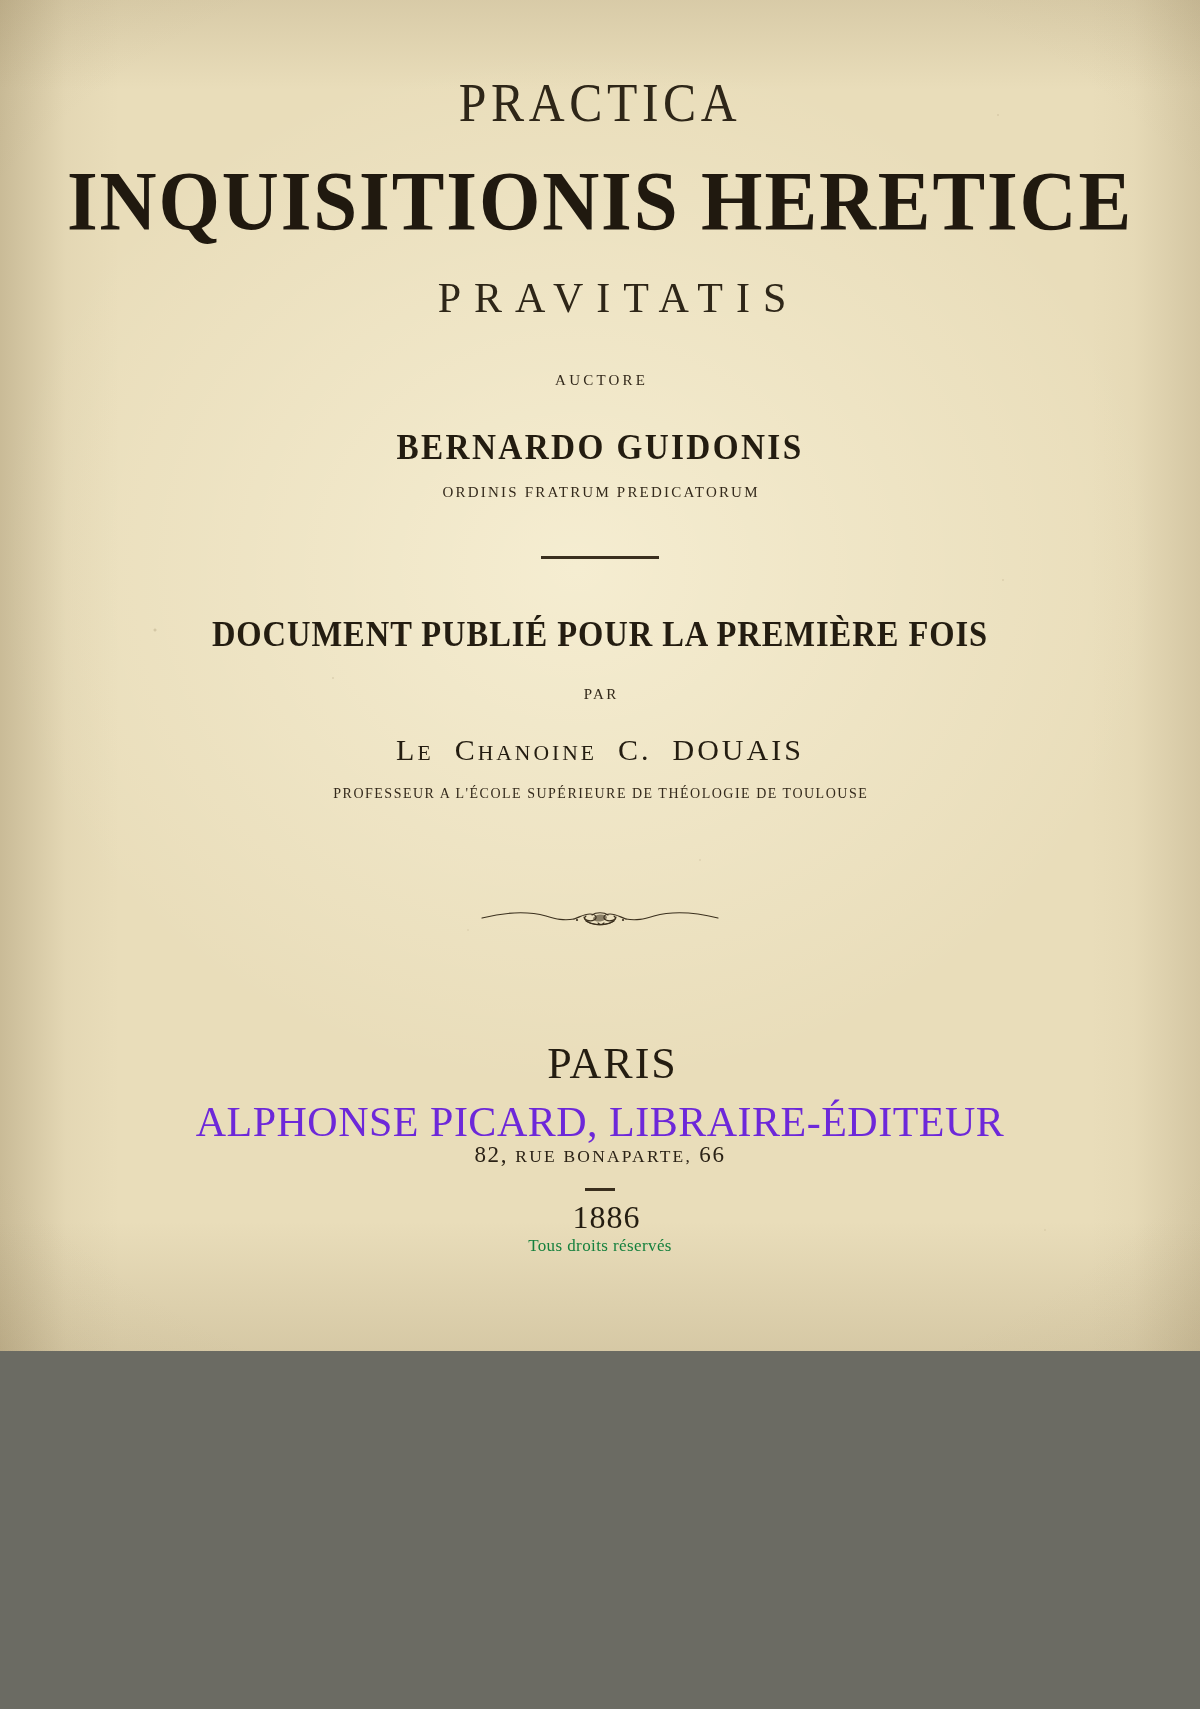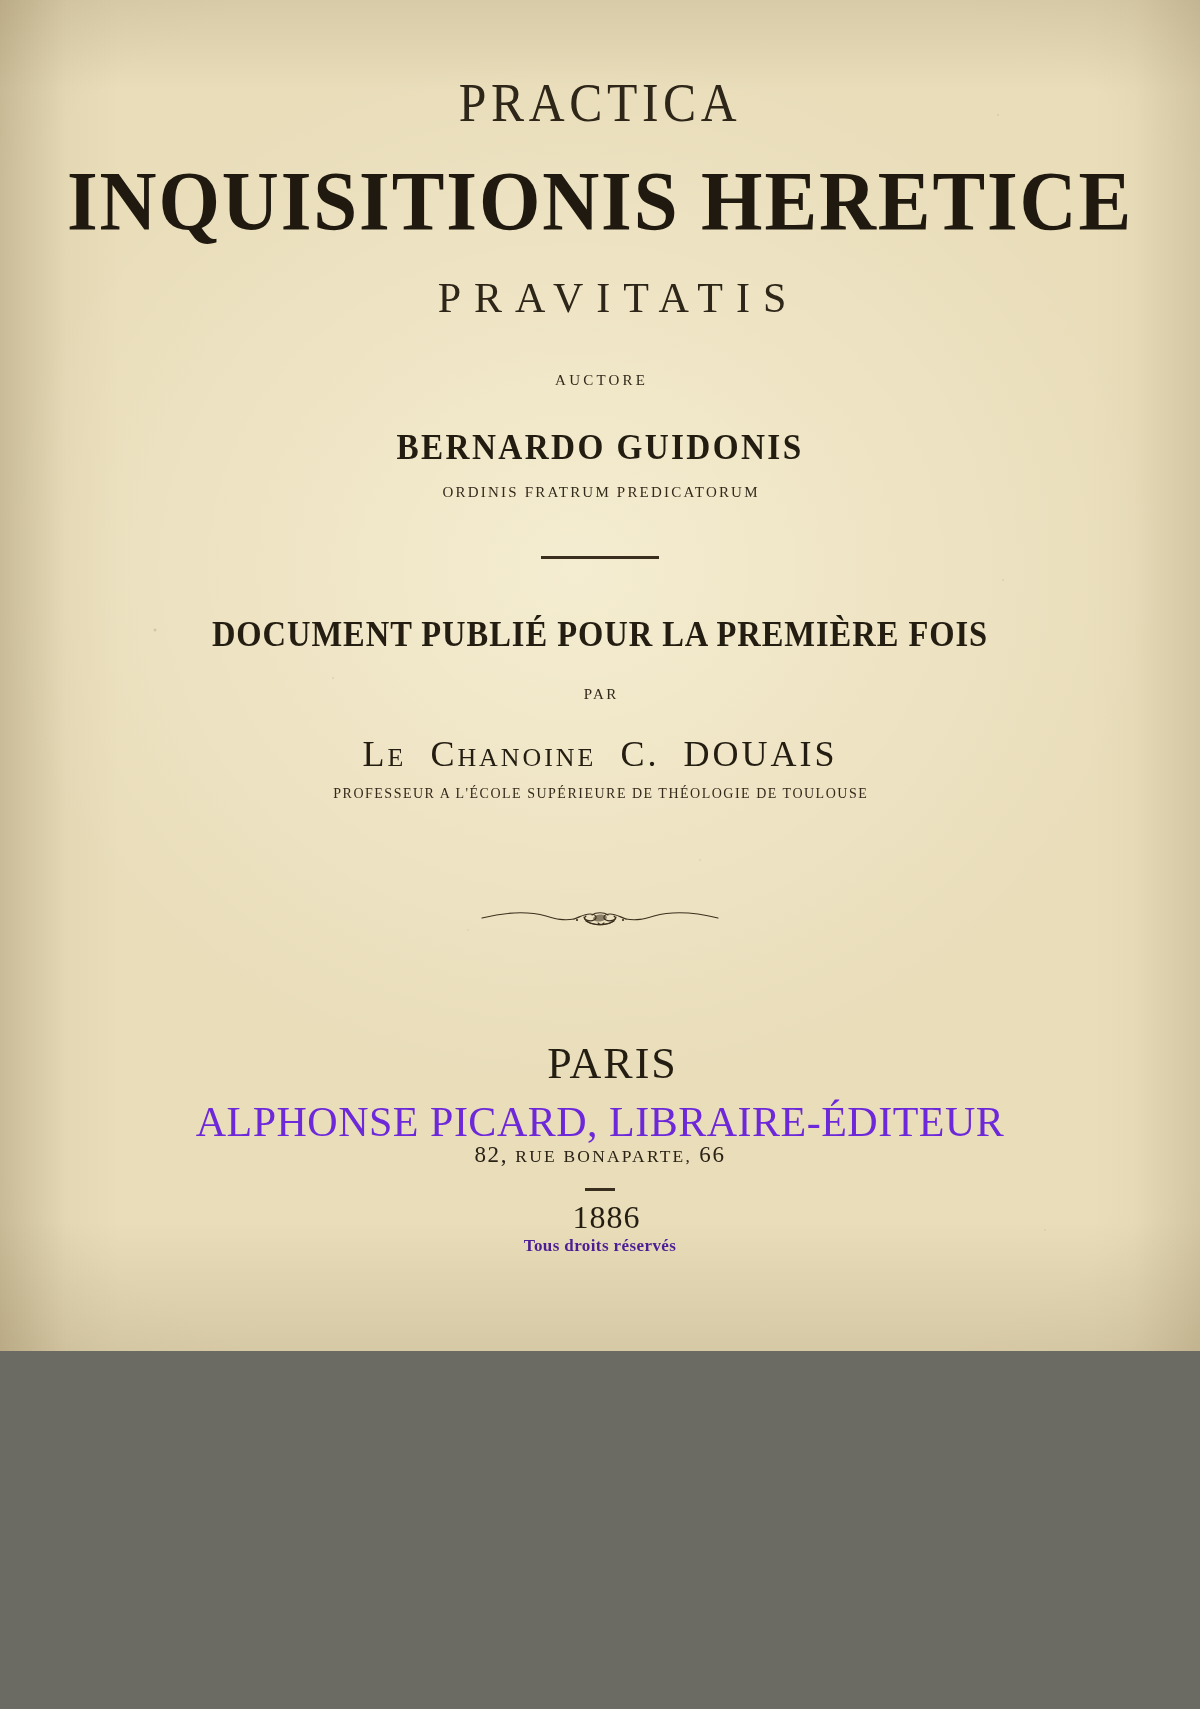--- a/index.html
+++ b/index.html
@@ -166,21 +166,21 @@
     top: 686px; left: 0; right: 0;
     font-size: 15px;
     letter-spacing: 2.4px;
     text-indent: 2.4px;
     color: #33291b;
   }
 
   .editor-name {
     position: absolute;
     top: 733px; left: 0; right: 0;
-    font-size: 36px;
+    font-size: 30px;
     font-weight: 400;
     letter-spacing: 3px;
     color: #241d11;
   }
   .editor-name .sc {
     font-size: 0.72em;
     letter-spacing: 3px;
   }
 
   .editor-title {
@@ -242,23 +242,23 @@
     font-weight: 400;
     letter-spacing: 1px;
     color: #241d11;
     padding-left: 13px;
   }
 
   .imprint-rights {
     position: absolute;
     top: 1236px; left: 0; right: 0;
     font-size: 17px;
-    font-weight: 700;
+    font-weight: 400;
     letter-spacing: 0.4px;
-    color: #4c1d95;
+    color: #15803d;
   }
 </style>
 </head>
 <body>
 
 <div class="page" style="background: rgb(233, 221, 186);">
 
   <div class="paper-grain"></div>
   <div class="foxing"></div>
   <div class="edge-left"></div>

